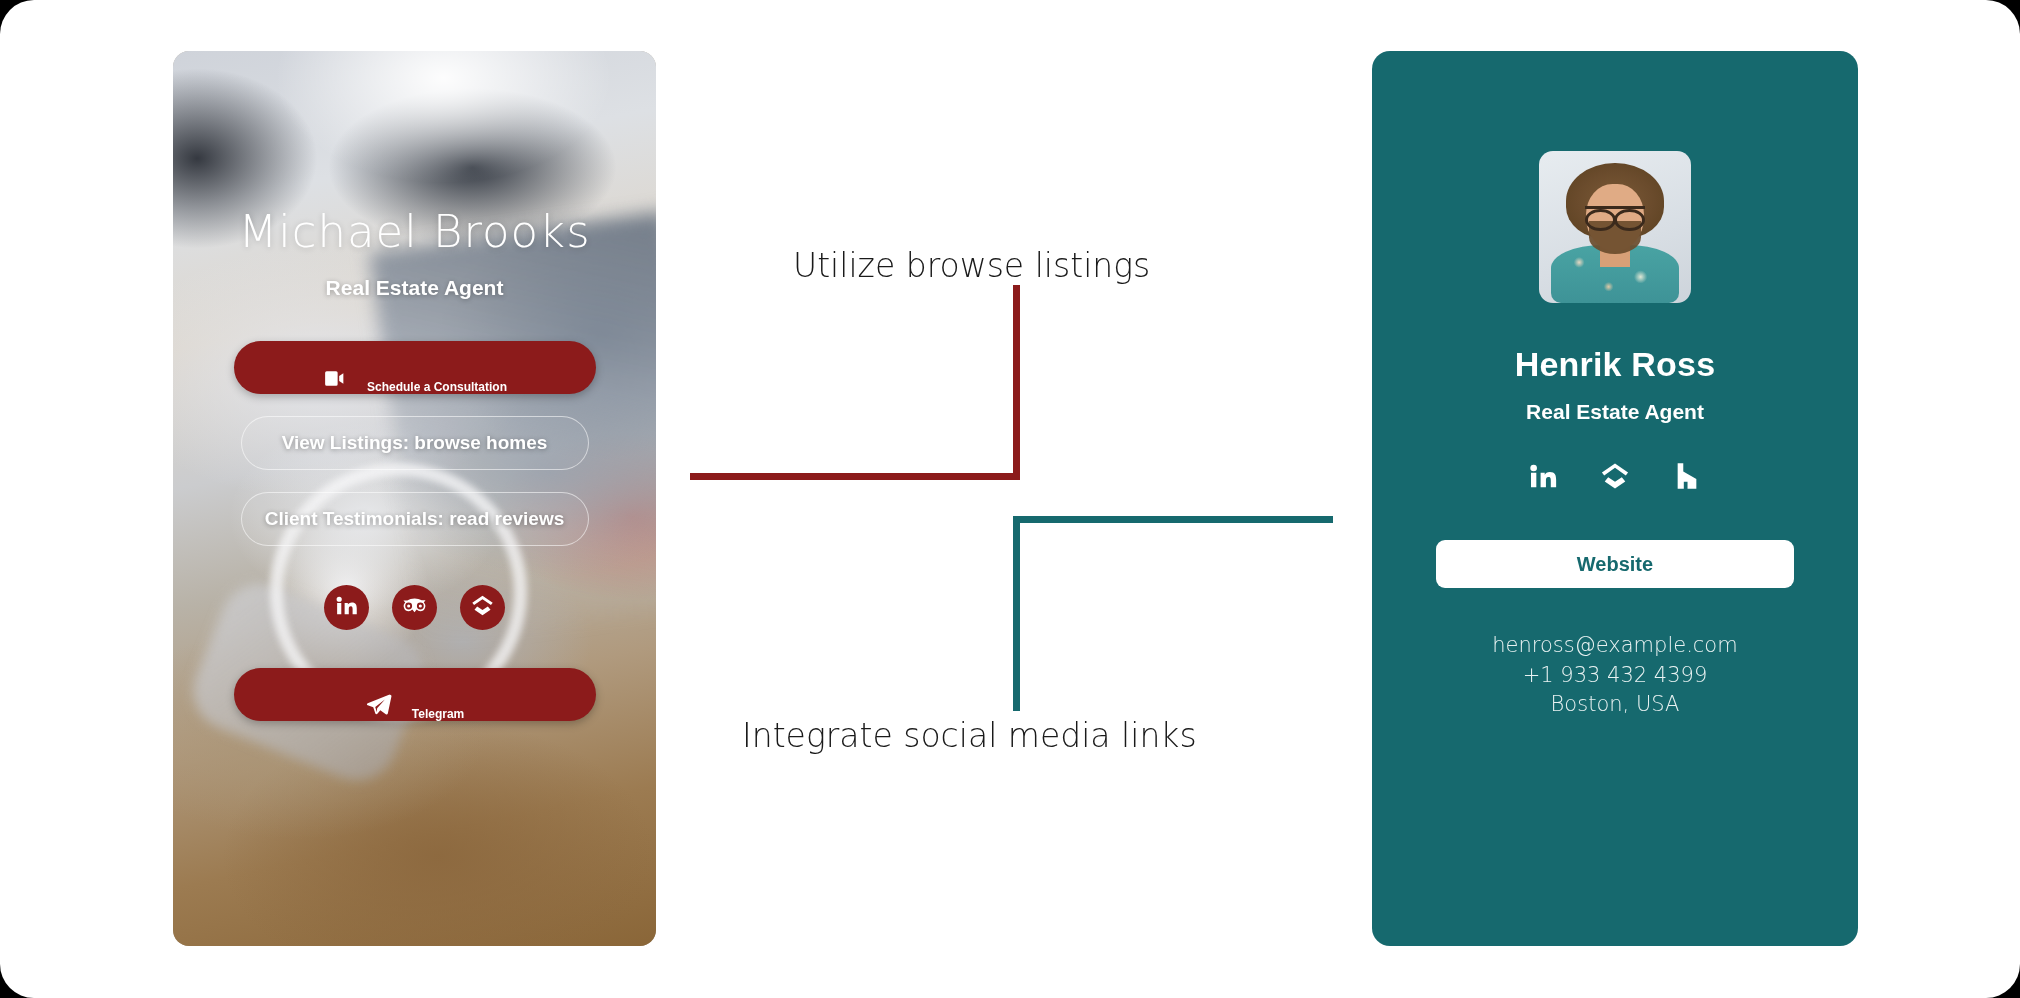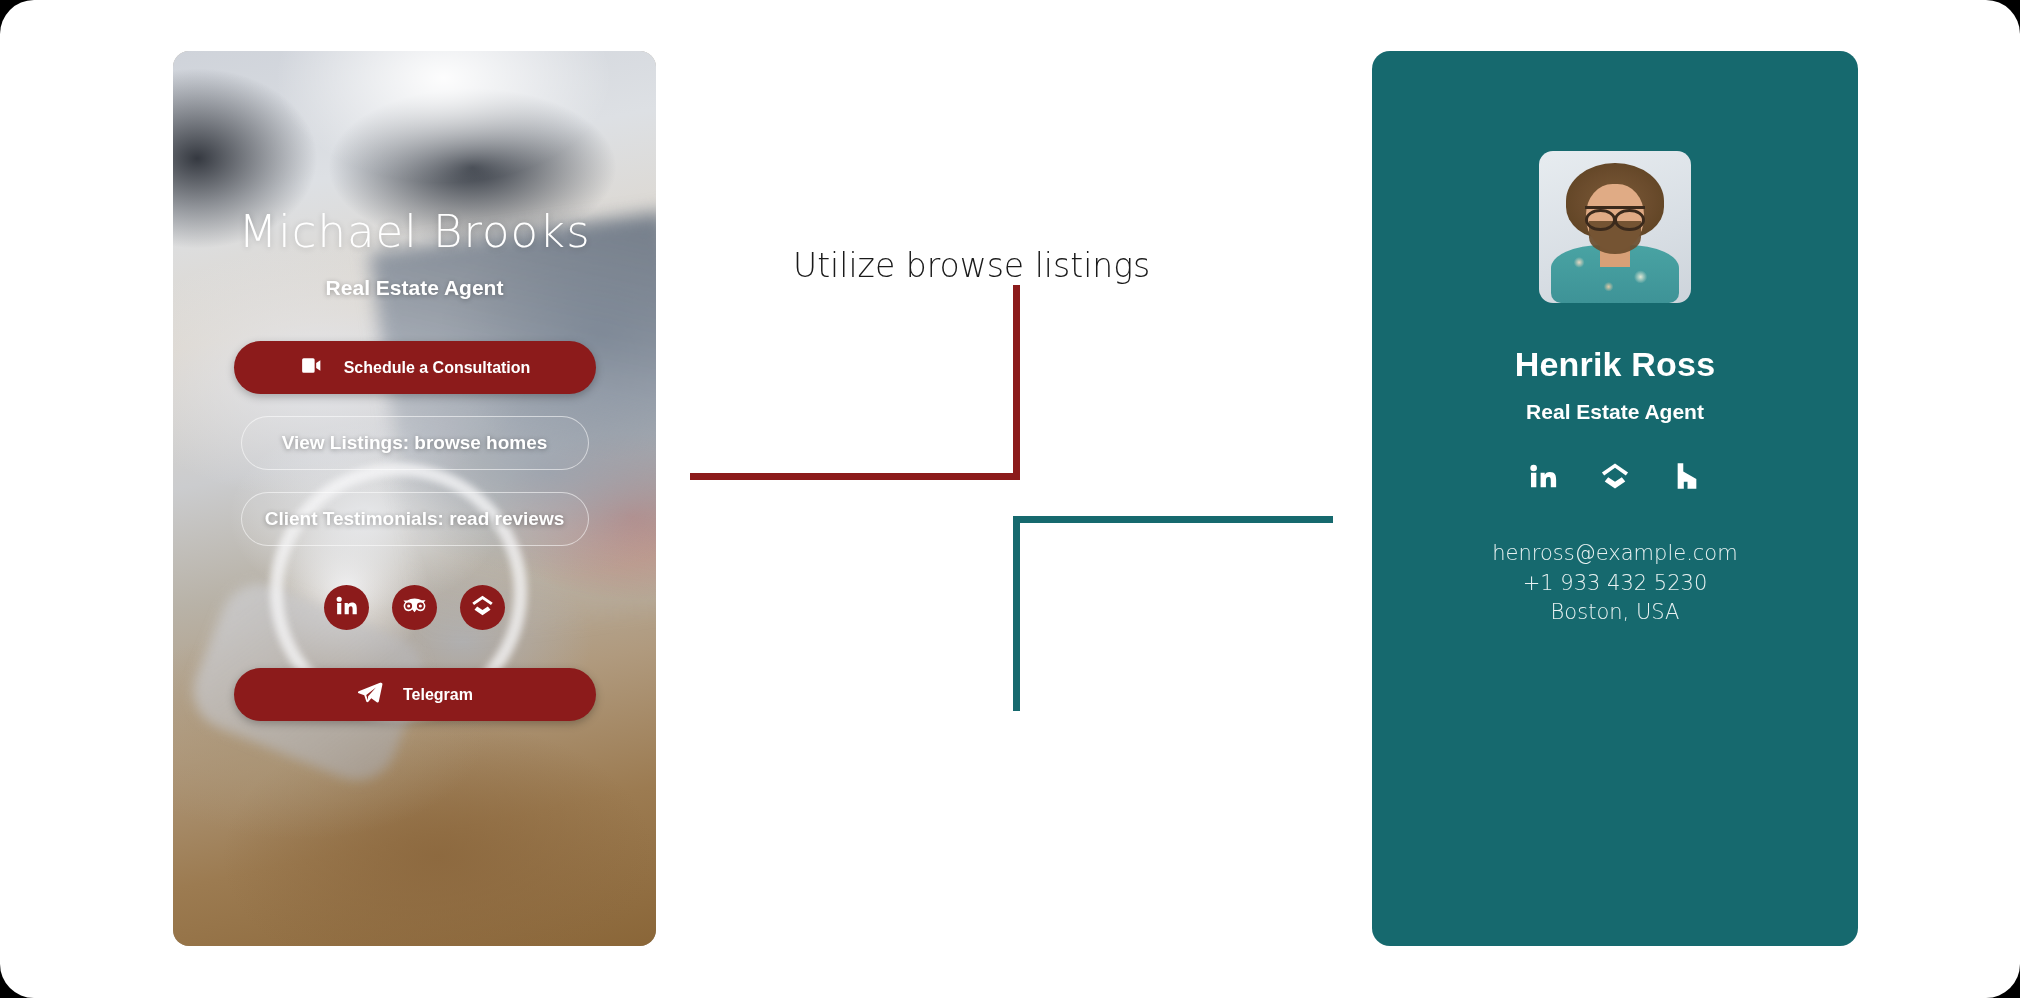--- a/index.html
+++ b/index.html
@@ -118,25 +118,25 @@
     text-shadow: 0 1px 5px rgba(0,0,0,0.30);
   }
 
   .btn-solid {
     width: 362px;
     height: 53px;
     margin-top: 41px;
     background: #8c1b1b;
     border-radius: 28px;
     display: flex;
-    align-items: center;
+    align-items: flex-end;
     justify-content: center;
     gap: 20px;
     color: #ffffff;
-    font-size: 16px;
+    font-size: 12px;
     font-weight: 700;
     box-shadow: 0 3px 9px rgba(0,0,0,0.26);
     cursor: pointer;
     border: none;
   }
   .btn-ghost {
     width: 348px;
     min-height: 54px;
     margin-top: 22px;
     border: 1px solid rgba(255,255,255,0.55);
@@ -381,20 +381,21 @@
         </span>
         <span>Telegram</span>
       </div>
     </div>
   </div>
 
   <div class="anno-label" id="anno-top-label">Utilize browse listings</div>
   <div class="connector" id="conn-top"></div>
 
   <div class="connector" id="conn-bottom"></div>
+  <div class="anno-label" id="anno-bottom-label">Integrate social media links</div>
 
   <div id="right-card">
     <div id="avatar">
       <div class="av-shirt"></div>
       <div class="av-neck"></div>
       <div class="av-hair"></div>
       <div class="av-face"></div>
       <div class="av-beard"></div>
       <div class="av-glasses"></div>
     </div>
@@ -413,21 +414,22 @@
             <path d="M12 2.6 2.2 9.4l1.7 2.2L12 5.9l8.1 5.7 1.7-2.2L12 2.6zM6.9 13l-2.6 3.1L12 21.4l7.7-5.3L17.1 13l-5.1 3.4L6.9 13z"></path>
           </svg>
       </span>
       <span>
         <svg viewBox="0 0 24 24">
             <path d="M5 2.5h4.2v6.2l9.8 5.6v7.2h-6.6v-5.1H9.6v5.1H5V2.5z"></path>
           </svg>
       </span>
     </div>
 
+    <div class="btn-white" id="website-btn">Website</div>
 
     <div id="right-contact">
       <div>henross@example.com</div>
-      <div>+1 933 432 5230</div>
+      <div>+1 933 432 4399</div>
       <div>Boston, USA</div>
     </div>
   </div>
 
 </div>
 
 </body></html>

